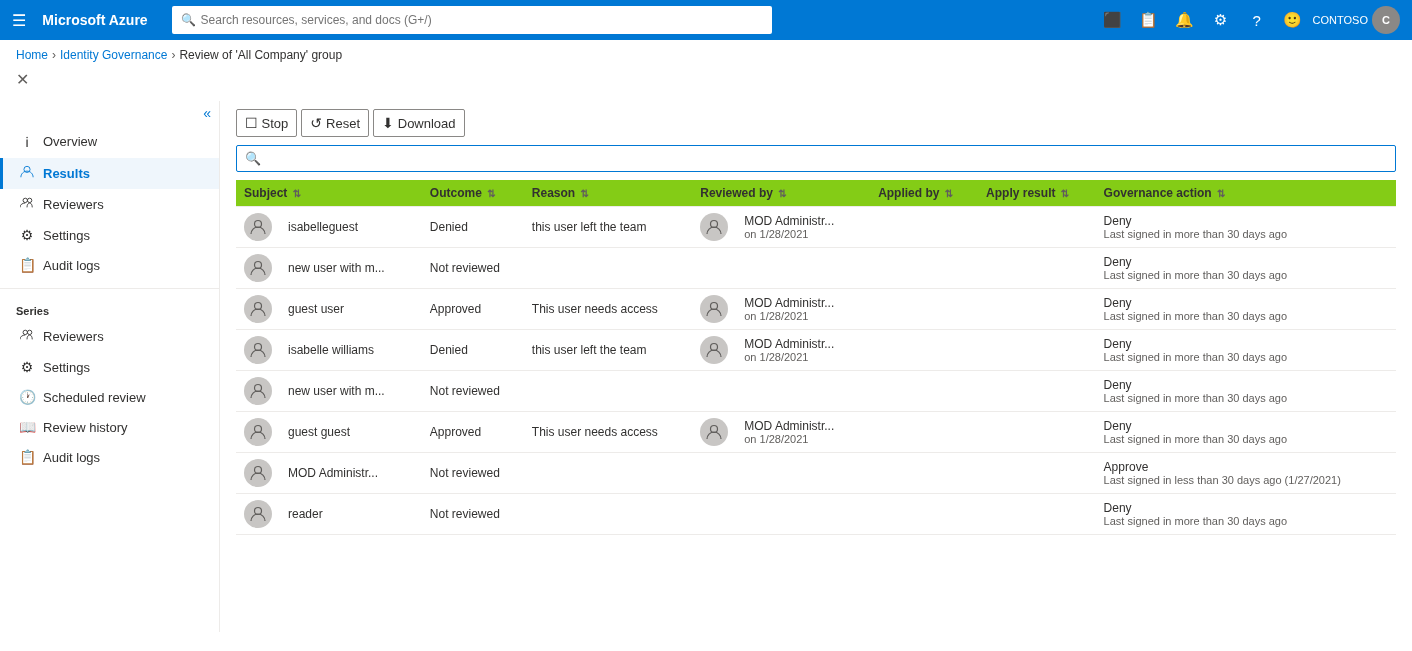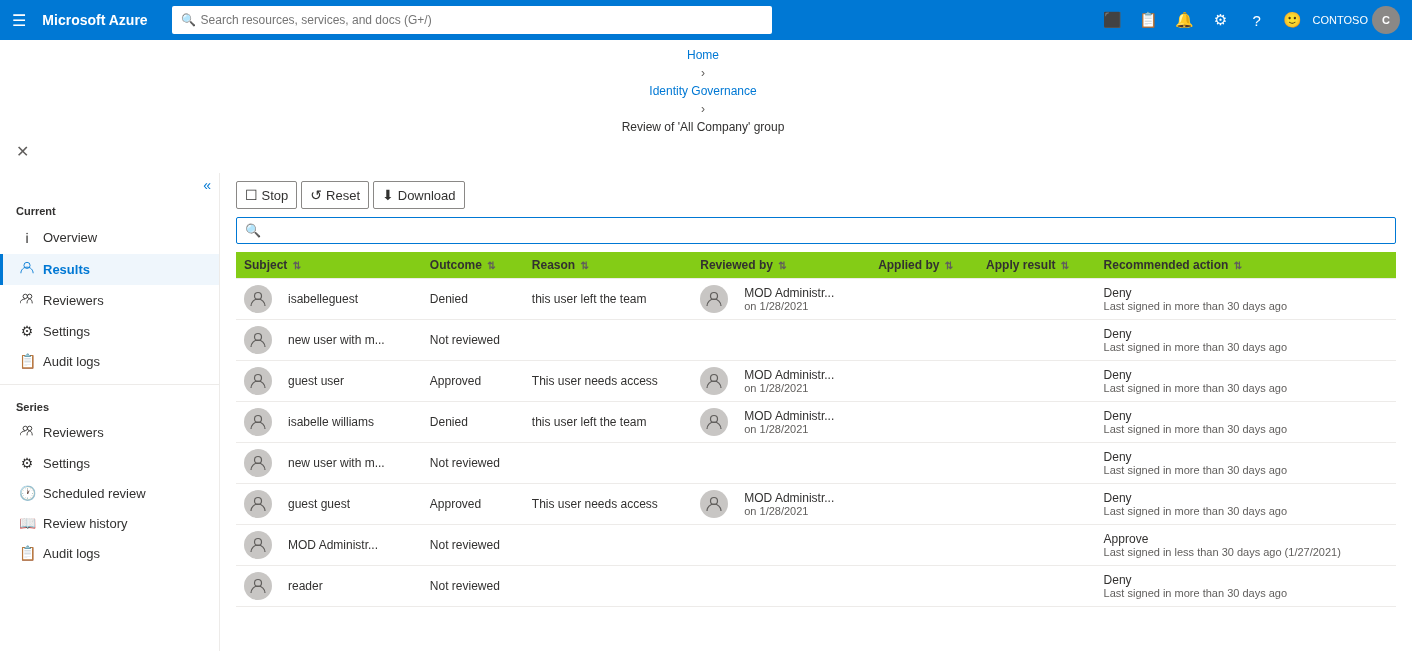--- a/index.html
+++ b/index.html
@@ -43,21 +43,20 @@
     .contoso-label { font-size: 11px; color: #fff; }
 
     
     .breadcrumb {
       padding: 8px 22px 4px 16px;
       font-size: 12px;
       color: #0078d4;
       display: flex;
       align-items: center;
       gap: 4px;
-      flex-direction: column;
     }
     .breadcrumb span { color: #323130; }
     .breadcrumb a { color: #0078d4; text-decoration: none; }
     .breadcrumb .sep { color: #605e5c; }
 
     
     .page-title-row {
       display: flex;
       align-items: center;
       justify-content: space-between;
@@ -228,21 +227,20 @@
   <span class="close-btn">✕</span>
 </div>
 
 <div class="main-layout">
 
   <div class="sidebar">
     <div class="sidebar-collapse">
       <span class="sidebar-collapse-btn">«</span>
     </div>
 
-    <div class="sidebar-section-label">Current</div>
 
     <div class="sidebar-item">
       <span class="icon">ℹ</span>
       <span>Overview</span>
     </div>
     <div class="sidebar-item active">
       <span class="icon">
         <svg width="14" height="14" viewBox="0 0 16 16" fill="#0078d4">
             <circle cx="8" cy="5" r="3.5" stroke="#0078d4" stroke-width="1" fill="none"></circle>
             <path d="M1 14c0-3.866 3.134-7 7-7s7 3.134 7 7" stroke="#0078d4" stroke-width="1" fill="none"></path>
@@ -345,21 +343,21 @@
           </th>
           <th>
             <span>Applied by</span>
             <span class="sort-icon">⇅</span>
           </th>
           <th>
             <span>Apply result</span>
             <span class="sort-icon">⇅</span>
           </th>
           <th>
-            <span>Recommended action</span>
+            <span>Governance action</span>
             <span class="sort-icon">⇅</span>
           </th>
         </tr>
       </thead>
       <tbody id="table-body">
       <tr>
             <td>
     <div class="user-cell">
       <div class="user-avatar">
         <svg width="16" height="16" viewBox="0 0 16 16" fill="none">

